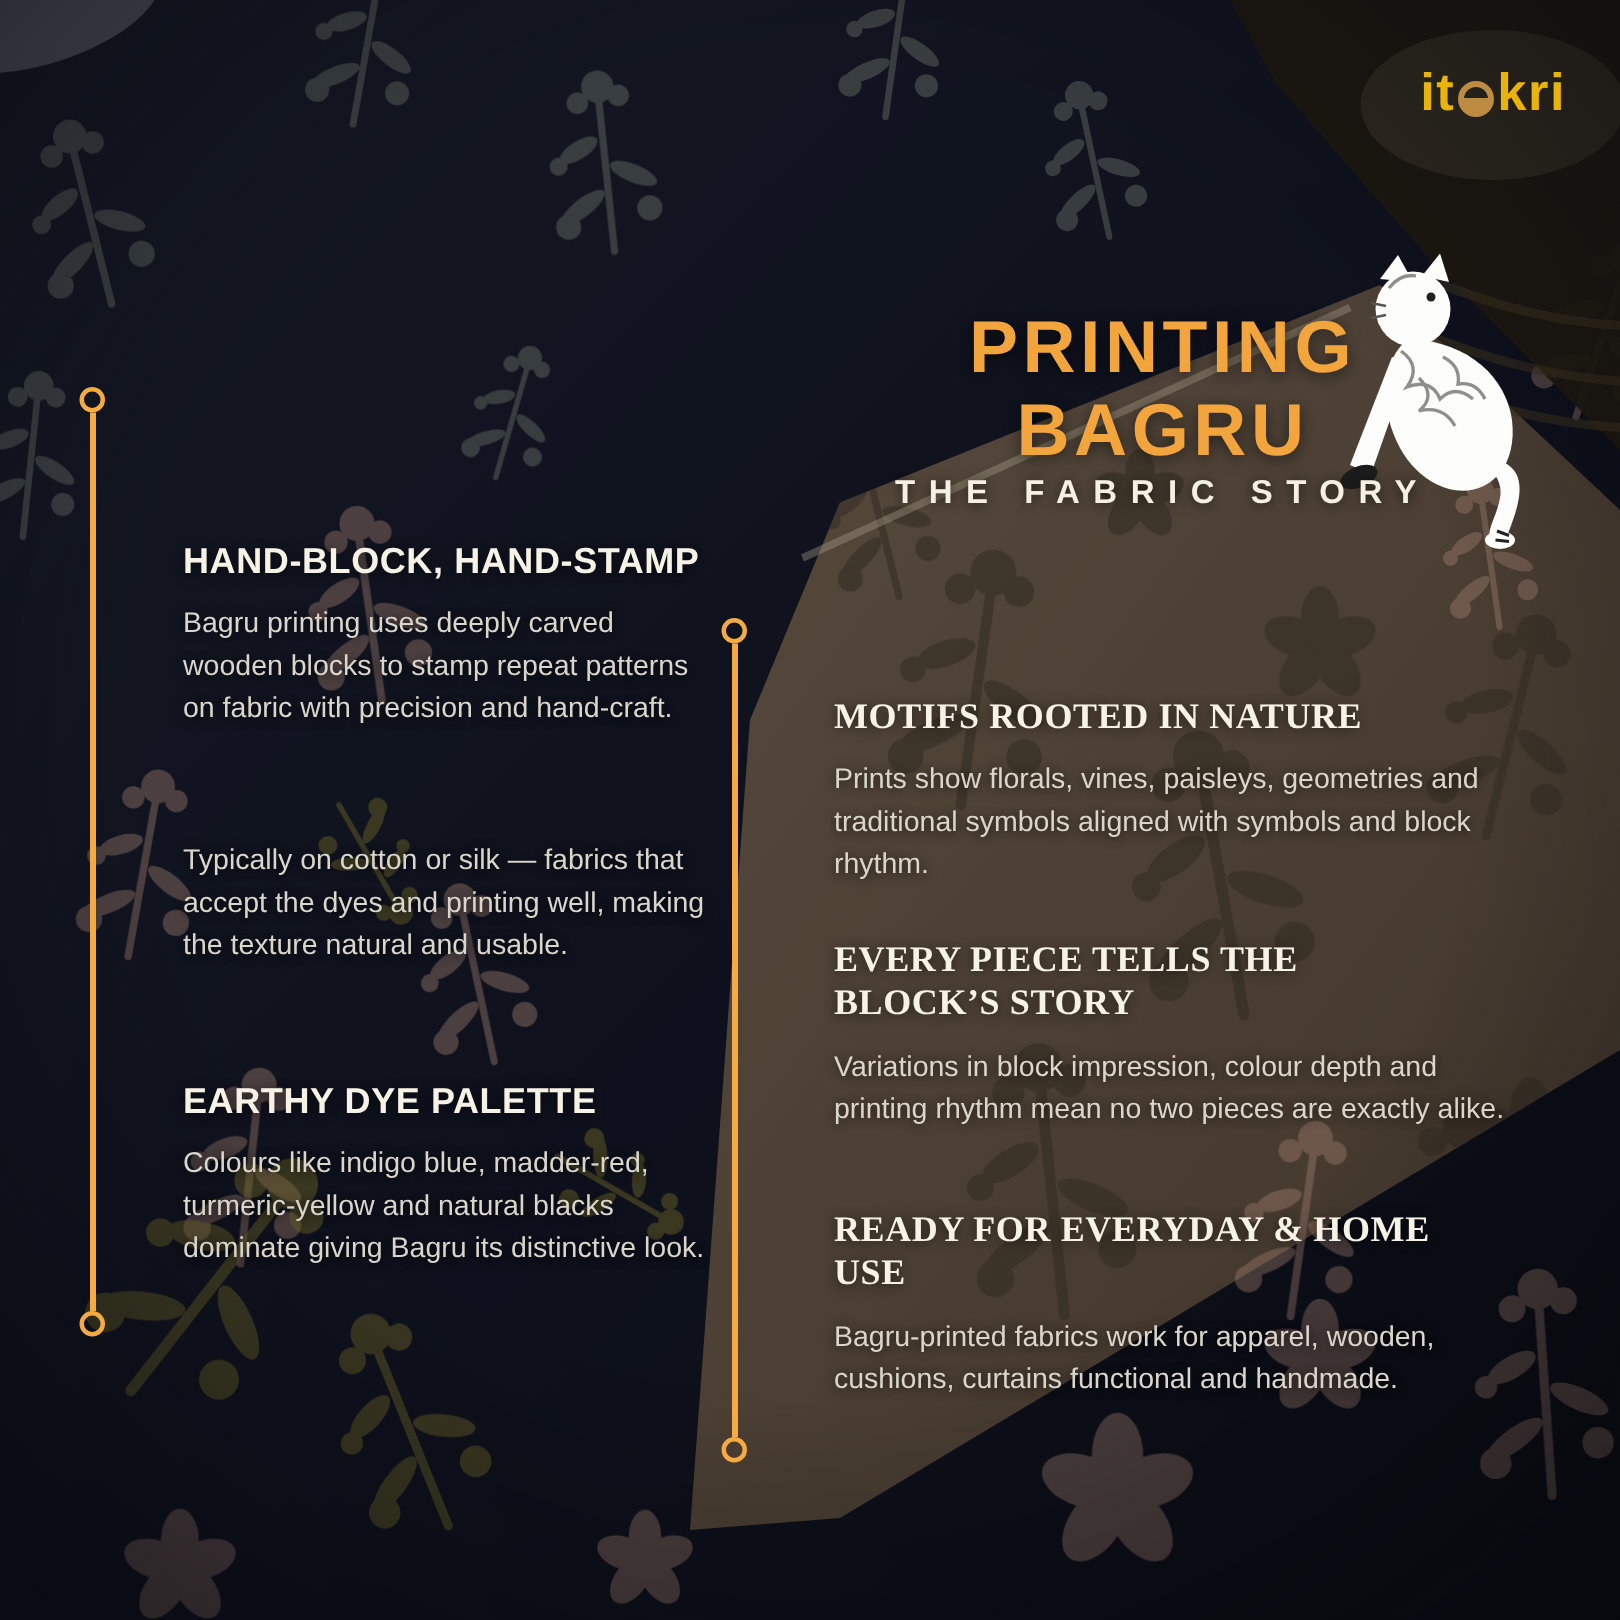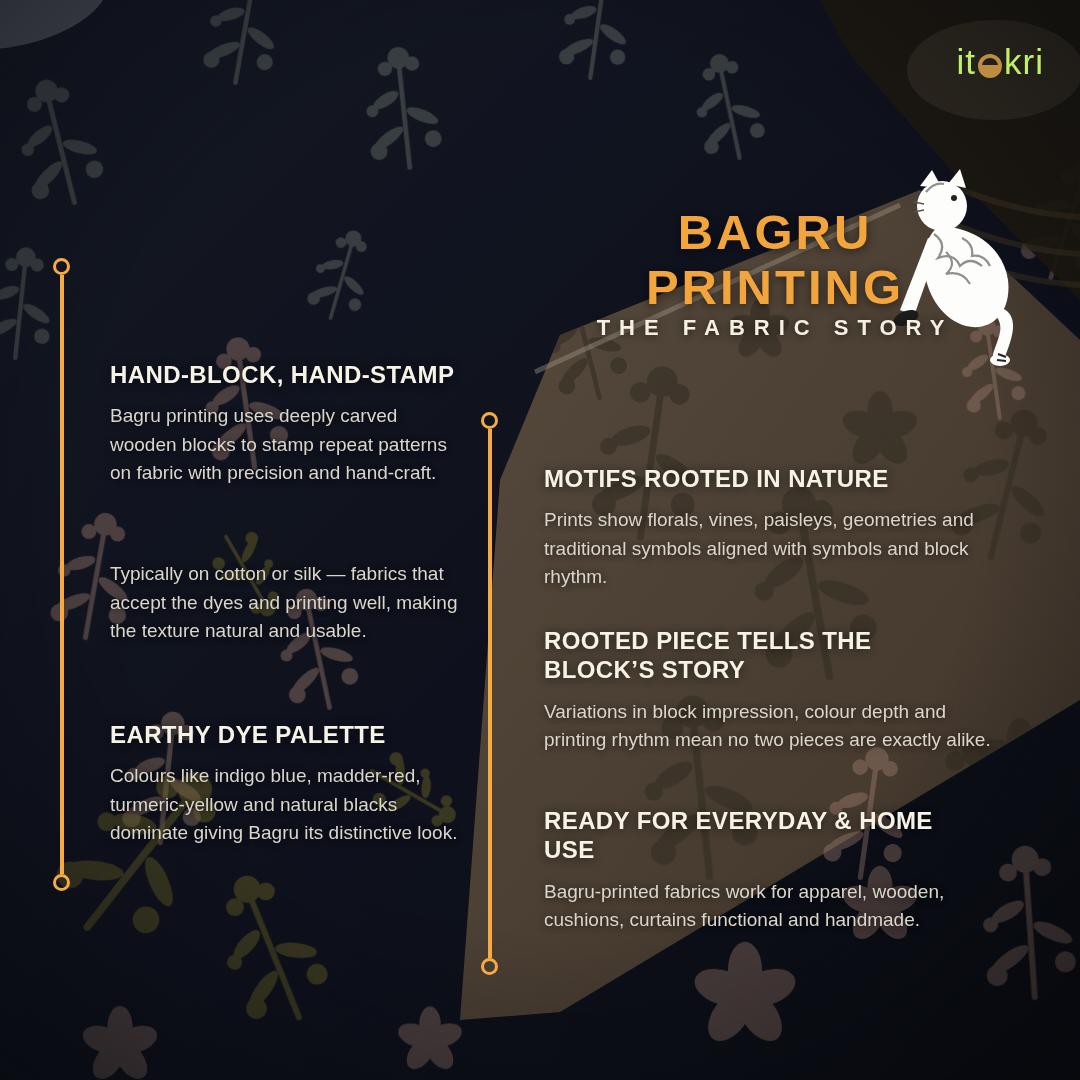--- a/index.html
+++ b/index.html
@@ -6,21 +6,21 @@
   .canvas{
     position:relative;width:1080px;height:1080px;overflow:hidden;
     font-family:"Liberation Sans",sans-serif;
     background:#10131c;
   }
   .bg{position:absolute;inset:0;z-index:0;}
   
   .logo{
     position:absolute;top:42px;right:36px;z-index:3;
     display:flex;align-items:center;
-    color:#bef264;font-weight:normal;font-size:35px;letter-spacing:1px;
+    color:#eab308;font-weight:bold;font-size:35px;letter-spacing:1px;
   }
   .logo .bowl{
     width:16px;height:16px;border:4.5px solid #bd8c42;border-radius:50%;
     background:linear-gradient(to bottom,transparent 46%,#bd8c42 46%);
     margin:8px 2px 0 2px;
   }
   
   .titleblock{
     position:absolute;left:545px;top:205px;width:460px;z-index:2;
     text-align:center;color:#f2a53c;
@@ -34,32 +34,32 @@
     color:#f6f0e2;text-shadow:0 1px 8px rgba(0,0,0,.6);white-space:nowrap;
   }
   .cat{position:absolute;left:862px;top:168px;width:178px;height:200px;z-index:2;}
   
   .vline{position:absolute;z-index:2;display:flex;flex-direction:column;align-items:center;}
   .vline-left{left:53px;top:258px;height:633px;}
   .vline-right{left:481px;top:412px;height:563px;}
   .ring{width:11px;height:11px;border:3.5px solid #f6ab42;border-radius:50%;flex:0 0 auto;}
   .stem{width:4px;flex:1 1 auto;background:#f6ab42;}
   
-  .section{position:absolute;z-index:2;}
+  .section{position:absolute;z-index:2;margin-left:12px;}
   .section h2{
     margin:0 0 13px 0;font-size:24px;font-weight:bold;letter-spacing:.4px;
     color:#f7f2e6;line-height:1.22;text-shadow:0 1px 8px rgba(0,0,0,.55);
   }
   .section p{
     margin:0;font-size:19px;line-height:1.5;color:#dad6cc;
     text-shadow:0 1px 7px rgba(0,0,0,.6);
   }
   .col-left .section{left:110px;width:352px;}
   .col-right .section{left:544px;width:462px;}
-  .col-right .section h2{max-width:420px;}
+  .col-right .section h2{max-width:420px;font-family:Liberation Serif, serif;}
   .sec-l1{top:360px;} .sec-l2{top:560px;} .sec-l3{top:720px;}
   .sec-r1{top:464px;} .sec-r2{top:626px;} .sec-r3{top:806px;}
 </style>
 </head>
 <body>
 
 <div class="canvas">
 
   <svg class="bg" viewBox="0 0 1080 1080" xmlns="http://www.w3.org/2000/svg">
     <defs>
@@ -183,22 +183,22 @@
     <g stroke="#7d7d78" stroke-width="2.2" fill="none" opacity=".85">
       <path d="M72,66 q14,10 4,24 q16,-6 22,8 q10,-10 22,0"></path>
       <path d="M84,84 q12,12 0,22 q16,-4 24,10"></path>
       <path d="M100,70 q12,6 10,18 q12,-2 18,10"></path>
       <path d="M64,24 q8,-10 18,-8"></path>
     </g>
     <path d="M136,186 l8,3 M135,192 l9,1" stroke="#222" stroke-width="2"></path>
   </svg>
 
   <div class="titleblock">
+    <div class="title-line">PRINTING</div>
     <div class="title-line">BAGRU</div>
-    <div class="title-line">PRINTING</div>
     <div class="subtitle">THE FABRIC STORY</div>
   </div>
 
   <div class="vline vline-left">
     <div class="ring"></div>
     <div class="stem"></div>
     <div class="ring"></div>
   </div>
   <div class="vline vline-right">
     <div class="ring"></div>
@@ -219,21 +219,21 @@
       <p>Colours like indigo blue, madder-red, turmeric-yellow and natural blacks dominate giving Bagru its distinctive look.</p>
     </div>
   </div>
 
   <div class="col-right">
     <div class="section sec-r1">
       <h2>MOTIFS ROOTED IN NATURE</h2>
       <p>Prints show florals, vines, paisleys, geometries and traditional symbols aligned with symbols and block rhythm.</p>
     </div>
     <div class="section sec-r2">
-      <h2>ROOTED PIECE TELLS THE BLOCK’S STORY</h2>
+      <h2>EVERY PIECE TELLS THE BLOCK’S STORY</h2>
       <p>Variations in block impression, colour depth and printing rhythm mean no two pieces are exactly alike.</p>
     </div>
     <div class="section sec-r3">
       <h2>READY FOR EVERYDAY &amp; HOME USE</h2>
       <p>Bagru-printed fabrics work for apparel, wooden, cushions, curtains functional and handmade.</p>
     </div>
   </div>
 
 </div>
 

